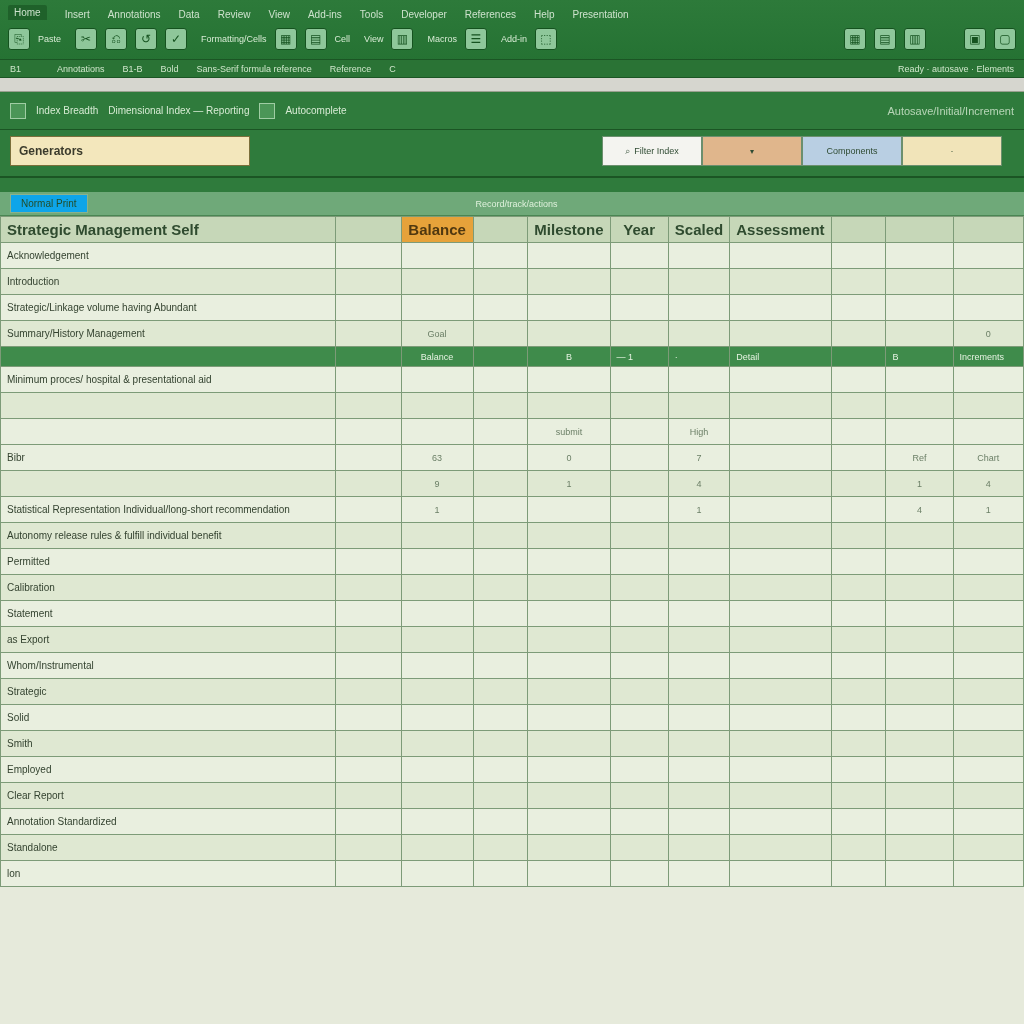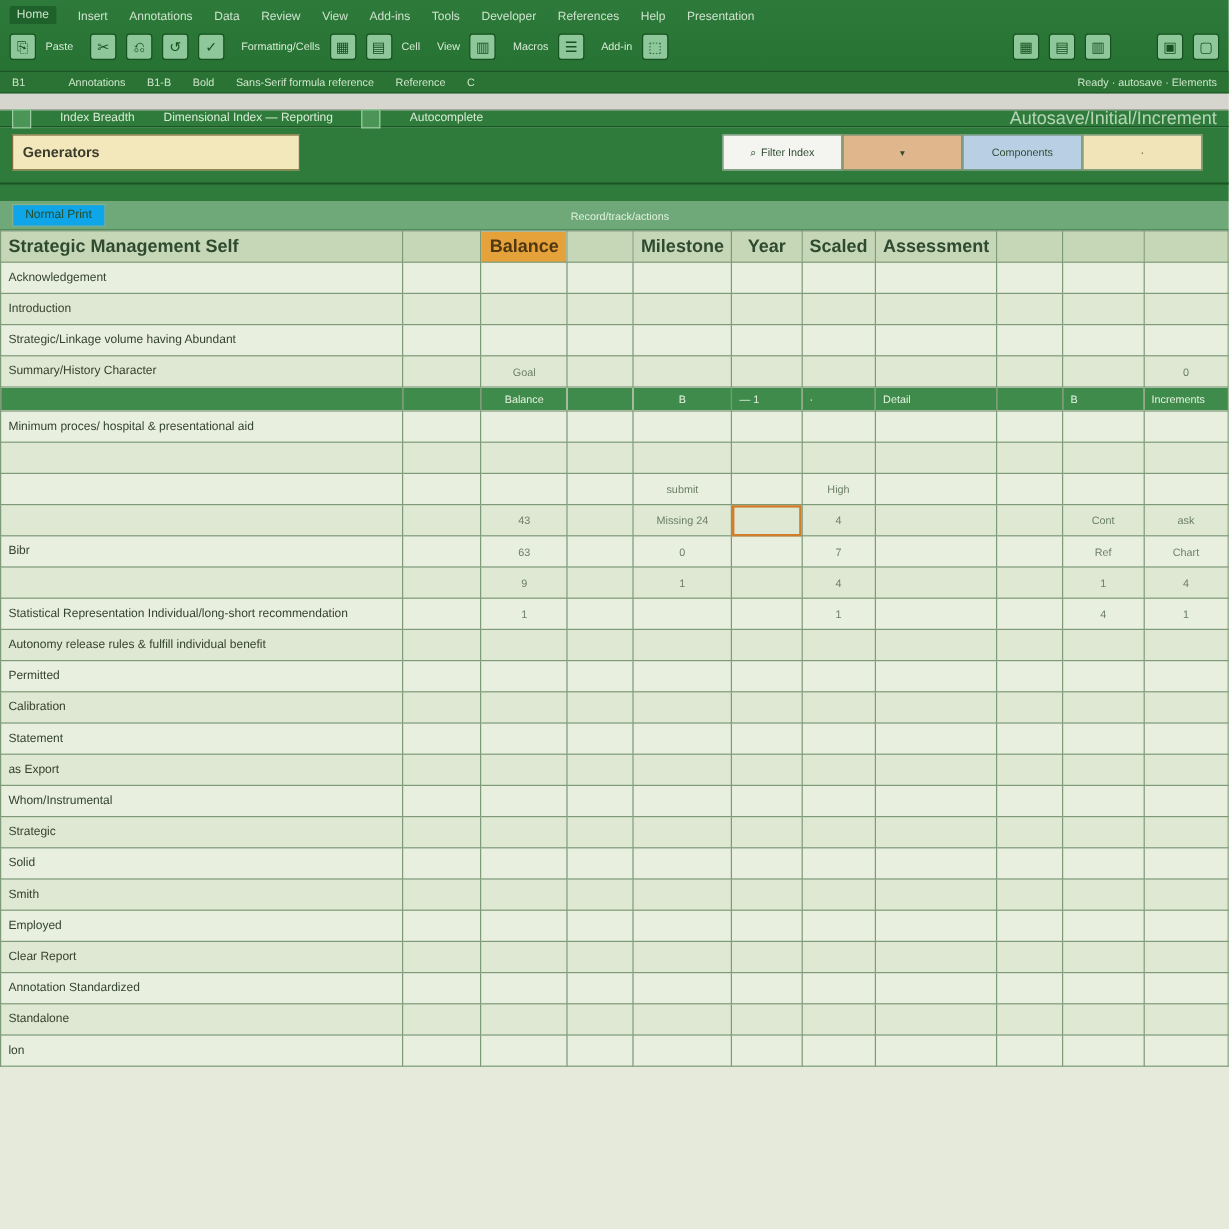--- a/index.html
+++ b/index.html
@@ -21,28 +21,28 @@
     width:22px; height:22px; background:#8ec79a; border:1px solid #15521f;
     border-radius:3px; display:flex; align-items:center; justify-content:center;
     color:#15521f; font-size:12px; cursor:pointer;
   }
   .rb-label { font-size:9px; color:#d7ebd4; }
   .ribbon-sub { display:flex; gap:18px; padding:3px 10px; font-size:9px; background:#2a7335; color:#cfe6cb; height:18px; align-items:center; border-bottom:1px solid #1b5524;}
 
   
   .context {
     background:#2f7b3c;
-    height:14px;
-    display:flex; align-items:center; gap:24px;
+    height:38px;
+    display:flex; align-items:center; gap:10px;
     padding:0 10px;
     font-size:10px; color:#d7ebd4;
     border-bottom:1px solid #1b5524;
   }
   .context .crumb-icon { width:16px;height:16px;border:1px solid #9fcda3;background:#4b9657; }
-  .context-right { margin-left:auto; font-size:15px; opacity:.8; }
+  .context-right { margin-left:auto; font-size:11px; opacity:.8; }
 
   
   .titlebar {
     background:#2f7b3c;
     padding:6px 22px 10px 10px;
     display:flex; gap:12px; align-items:center;
     border-bottom:2px solid #1b5524;
   }
   .title-box {
     width:240px; height:30px;
@@ -276,21 +276,21 @@
         <td></td>
         <td></td>
         <td></td>
         <td></td>
         <td></td>
         <td></td>
         <td></td>
         <td></td>
       </tr>
   <tr class="alt">
-        <td class="firstcol">Summary/History Character</td>
+        <td class="firstcol">Summary/History Management</td>
         <td></td>
         <td class="lightnum">Goal</td>
         <td></td>
         <td></td>
         <td></td>
         <td></td>
         <td></td>
         <td></td>
         <td></td>
         <td class="lightnum">0</td>
@@ -343,33 +343,20 @@
         <td></td>
         <td></td>
     <td class="lightnum">submit</td>
     <td class="hl"></td>
     <td class="lightnum">High</td>
     <td></td>
         <td></td>
         <td></td>
         <td></td>
   </tr>
-  <tr class="alt">
-    <td class="firstcol"></td>
-    <td></td>
-    <td class="lightnum">43</td>
-    <td></td>
-    <td class="lightnum">Missing 24</td>
-    <td class="sel"></td>
-    <td class="lightnum">4</td>
-    <td></td>
-        <td></td>
-    <td class="lightnum">Cont</td>
-    <td class="lightnum">ask</td>
-  </tr>
   <tr class="norm">
     <td class="firstcol">Bibr</td>
     <td></td>
     <td class="lightnum">63</td>
     <td></td>
     <td class="lightnum">0</td>
     <td class="hl"></td>
     <td class="lightnum">7</td>
     <td></td>
         <td></td>

